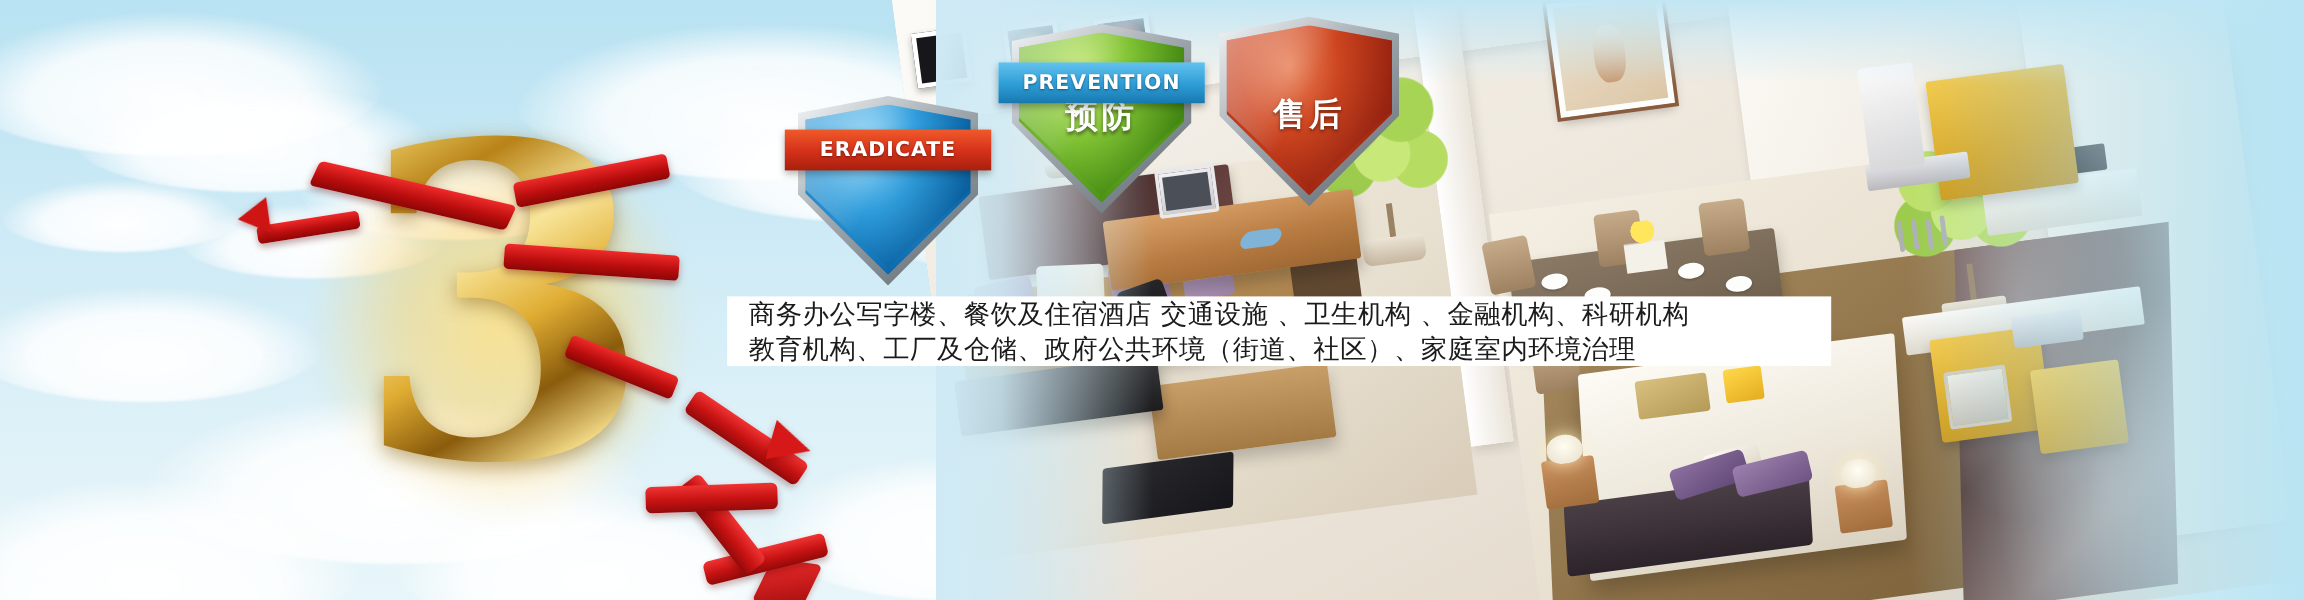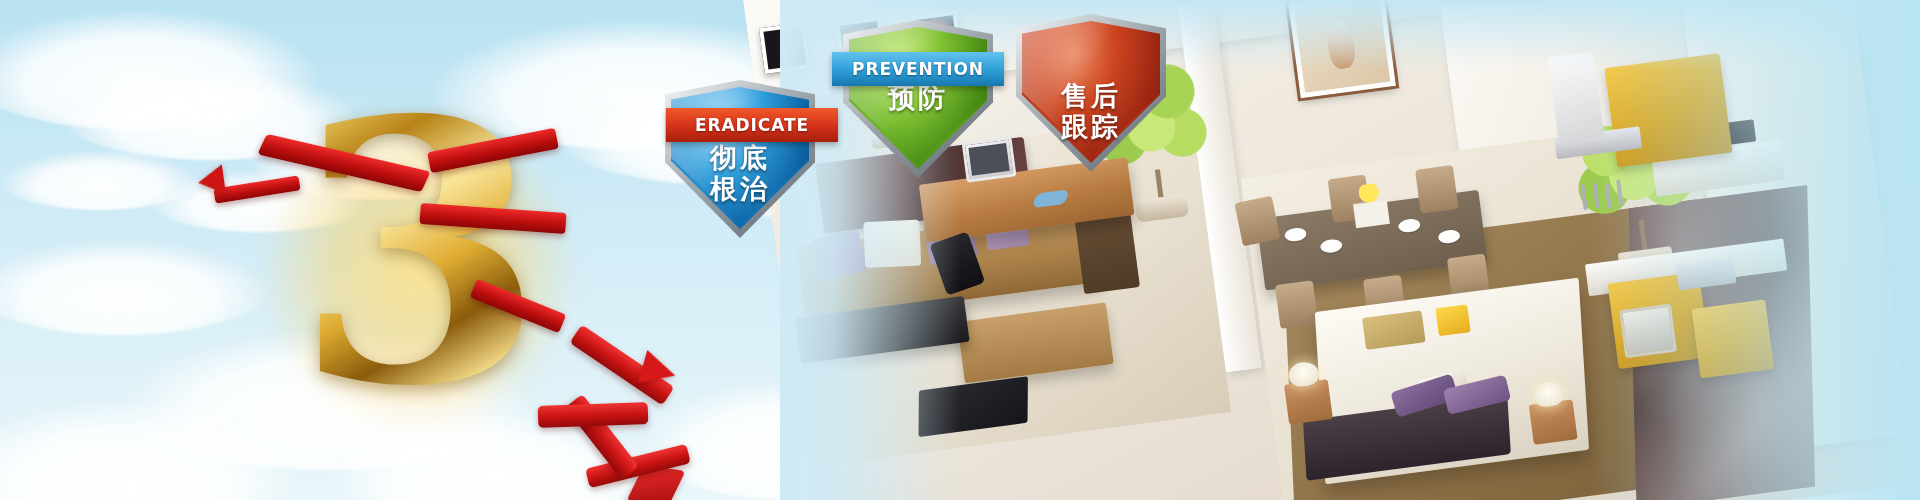--- a/index.html
+++ b/index.html
@@ -392,21 +392,21 @@
   .shield-blue  .shield-face { background:radial-gradient(ellipse at 38% 24%, #8fd4f7 0%, #2f9ddc 36%, #0d6aae 70%, #074f87 100%); }
   .shield-green .shield-face { background:radial-gradient(ellipse at 38% 24%, #c3e86f 0%, #7fc233 36%, #4b9415 70%, #376f0f 100%); }
   .shield-red   .shield-face { background:radial-gradient(ellipse at 38% 24%, #e8845c 0%, #cf4620 34%, #a42712 70%, #7d1a0c 100%); }
 
   .band {
     position:absolute;
     left:-11px; width:172px; height:34px;
     display:flex; align-items:center; justify-content:center;
     box-shadow:0 3px 6px rgba(0,0,0,.3);
   }
-  .band-red  { background:linear-gradient(180deg,#f05a2a,#d5321a 52%,#a81f0d);margin-left:12px; }
+  .band-red  { background:linear-gradient(180deg,#f05a2a,#d5321a 52%,#a81f0d); }
   .band-blue { background:linear-gradient(180deg,#63c2ee,#2f9fd8 52%,#1878b0); }
   .band-label {
     font-family:"DejaVu Sans","Liberation Sans",sans-serif;
     font-weight:bold;
     font-size:17px;
     letter-spacing:.9px;
     color:#ffffff;
     text-shadow:0 1px 2px rgba(0,0,0,.45);
     white-space:nowrap;
   }
@@ -604,24 +604,20 @@
     <div class="ar-band ar-b3"></div>
     <div class="ar-band ar-b2"></div>
     <div class="ar-band ar-b1"></div>
     <div class="ar-head"></div>
   </div>
 
   <div class="shield shield-blue sh-eradicate">
     <div class="shield-rim"></div>
     <div class="shield-face"></div>
     <div class="shield-gloss"></div>
-    <div class="shield-cn">
-      <div>彻底</div>
-      <div>根治</div>
-    </div>
     <div class="band band-red">
       <span class="band-label">ERADICATE</span>
     </div>
   </div>
 
   <div class="shield shield-green sh-prevention">
     <div class="shield-rim"></div>
     <div class="shield-face"></div>
     <div class="shield-gloss"></div>
     <div class="shield-cn">
@@ -631,19 +627,22 @@
       <span class="band-label">PREVENTION</span>
     </div>
   </div>
 
   <div class="shield shield-red sh-after">
     <div class="shield-rim"></div>
     <div class="shield-face"></div>
     <div class="shield-gloss"></div>
     <div class="shield-cn">
       <div>售后</div>
-      <div>跟踪</div>
     </div>
   </div>
 
+  <div class="text-panel">
+    <div class="text-line">商务办公写字楼、餐饮及住宿酒店 交通设施 、卫生机构 、金融机构、科研机构</div>
+    <div class="text-line">教育机构、工厂及仓储、政府公共环境（街道、社区）、家庭室内环境治理</div>
+  </div>
 
 
 </div>
 
 </body></html>

